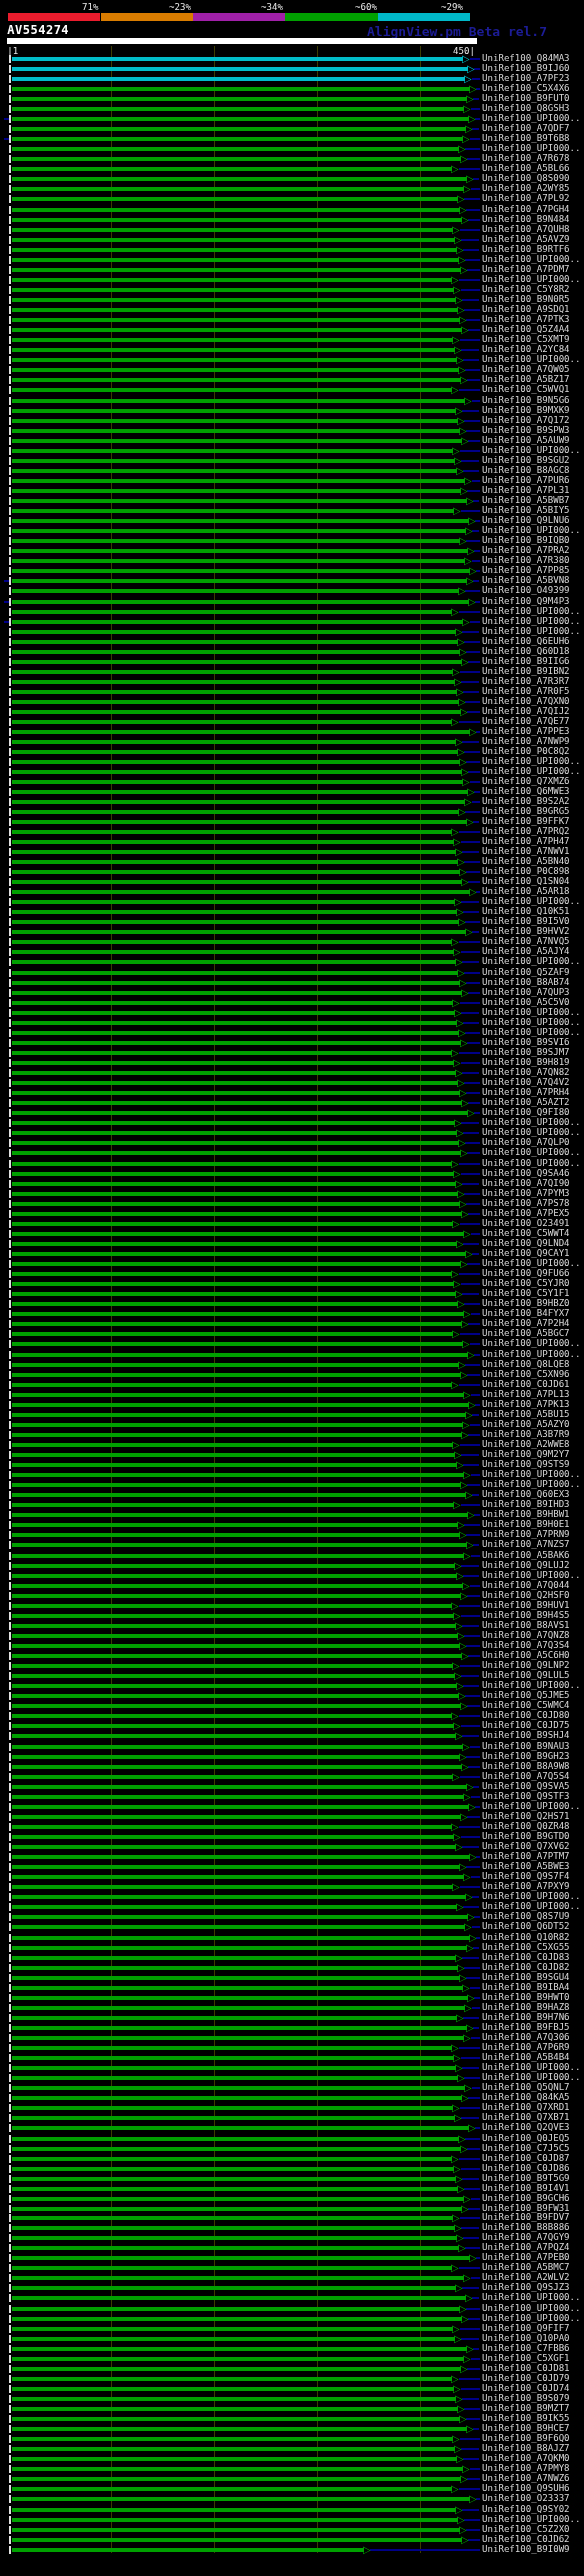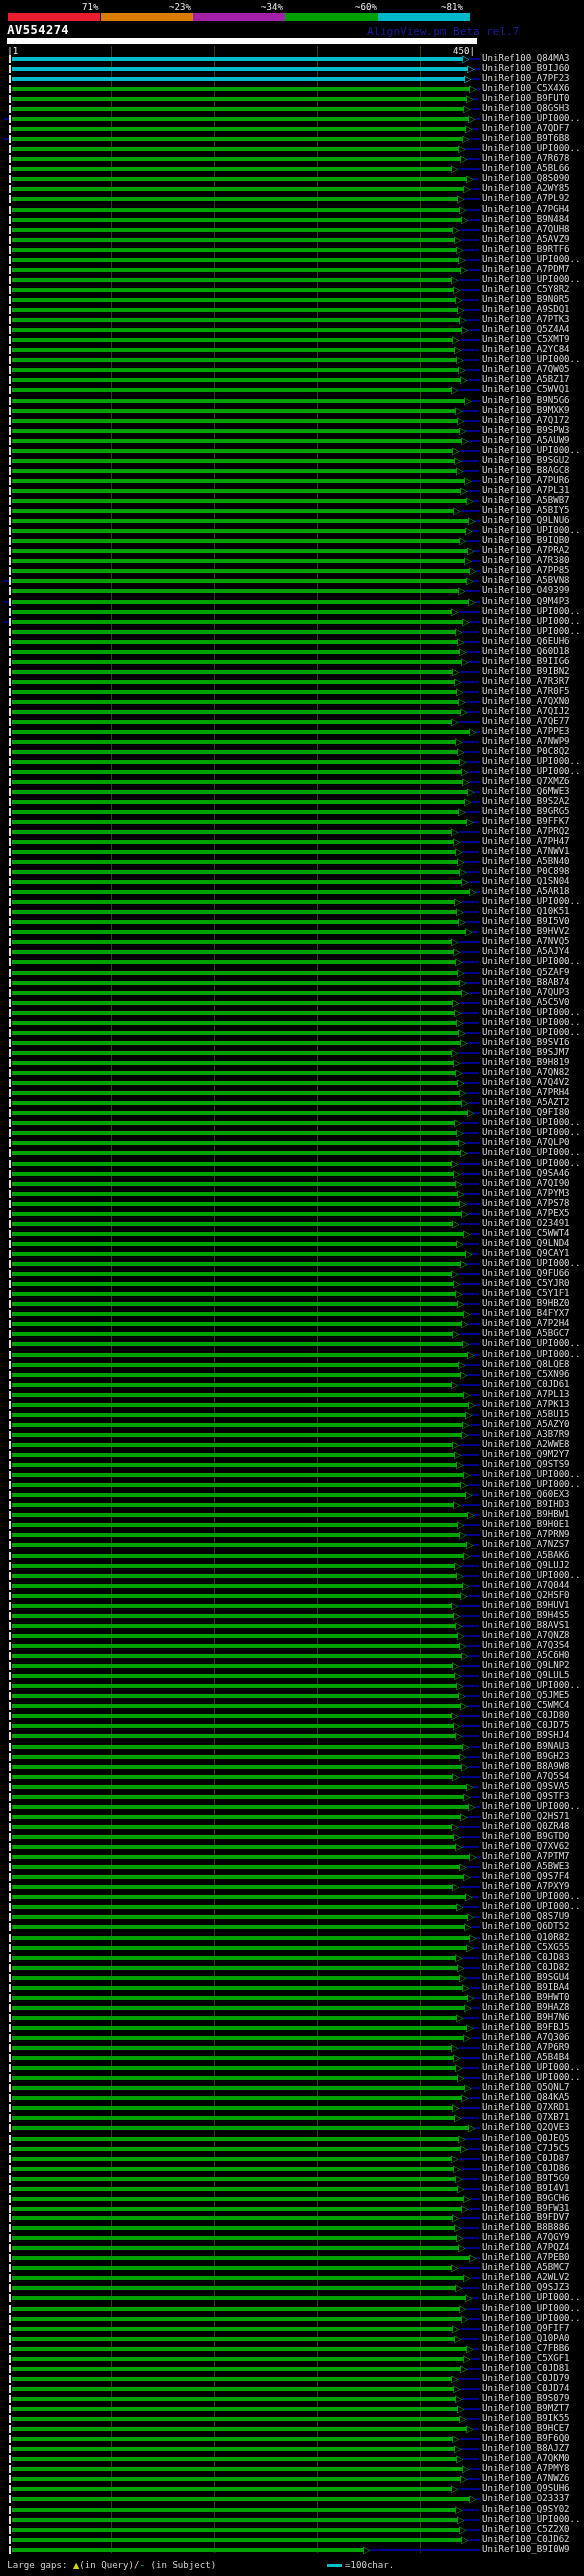--- a/index.html
+++ b/index.html
@@ -1,21 +1,21 @@
 <!DOCTYPE html>
 <html style="font-size:14.6px"><head>
 <meta charset="utf-8">
 <style>
   html,body{margin:0;padding:0;background:#000;}
   #page{position:relative;width:585px;height:2576px;background:#000;overflow:hidden;
         font-family:"DejaVu Sans Mono",monospace;}
   .scale-seg{position:absolute;top:12.8px;height:8.2px;}
   .scale-label{position:absolute;top:1.8px;height:10px;font-size:9.1px;line-height:10px;color:#e8e8e8;white-space:pre;}
   #query-id{position:absolute;left:7.3px;top:24px;font-size:12px;line-height:12.8px;font-weight:bold;color:#fff;letter-spacing:0.5px;}
-  #app-credit{position:absolute;left:367px;top:26.5px;font-size:11px;line-height:10px;color:#1c1c96;white-space:pre;}
+  #app-credit{position:absolute;left:367px;top:26.5px;font-size:13px;line-height:10px;color:#1c1c96;white-space:pre;font-weight:bold;}
   #query-bar{position:absolute;left:7.3px;top:38px;width:470px;height:6.4px;background:#fff;}
   #ruler-start{position:absolute;left:7.3px;top:46px;font-size:9.1px;line-height:11px;color:#e8e8e8;white-space:pre;}
   #ruler-end{position:absolute;left:453px;top:46px;font-size:9.1px;line-height:11px;color:#e8e8e8;white-space:pre;}
   .gridline{position:absolute;top:46px;width:0.9px;height:2507px;background:#3c3c00;}
   .hit-row{position:absolute;left:0;width:585px;height:10px;}
   .hit-tick{position:absolute;left:9.1px;top:-0.9px;width:1.8px;height:8.2px;background:#e0e0e0;}
   .hit-bar{position:absolute;top:0.9px;height:3.7px;}
   .hit-conn{position:absolute;top:1.8px;height:1.8px;background:#000088;}
   .hit-navyleft{position:absolute;left:3.7px;top:1.8px;width:7.3px;height:1.8px;background:#000088;}
   .hit-arrow{position:absolute;top:-2.3px;font-size:10px;line-height:10px;font-family:"DejaVu Sans",sans-serif;}
@@ -35,21 +35,21 @@
   <div id="scale-bar">
       <div class="scale-seg" style="left: 8.2px; width: 92px; background: rgb(234, 28, 45);"></div>
       <span class="scale-label" style="left: 82px;">71%</span>
       <div class="scale-seg" style="left: 101px; width: 92px; background: rgb(217, 124, 0);"></div>
       <span class="scale-label" style="left: 169px;">~23%</span>
       <div class="scale-seg" style="left: 193px; width: 92px; background: rgb(160, 32, 168);"></div>
       <span class="scale-label" style="left: 261px;">~34%</span>
       <div class="scale-seg" style="left: 285px; width: 93px; background: rgb(0, 160, 0);"></div>
       <span class="scale-label" style="left: 355px;">~60%</span>
       <div class="scale-seg" style="left: 378px; width: 92px; background: rgb(0, 184, 200);"></div>
-      <span class="scale-label" style="left: 441px;">~81%</span>
+      <span class="scale-label" style="left: 441px;">~29%</span>
     </div>
 
   <div id="query-id">AV554274</div>
   <div id="app-credit">AlignView.pm Beta rel.7</div>
   <div id="query-bar"></div>
   <div id="ruler-start">|1</div>
   <div id="ruler-end">450|</div>
 
   <div id="grid">
       <div class="gridline" style="left: 111px;"></div>
@@ -1802,20 +1802,15 @@
       </div>
       <div class="hit-row" style="top: 2547px;">
         <div class="hit-conn" style="left: 370px; width: 110px;"></div>
         <div class="hit-tick"></div>
         <div class="hit-bar" style="left: 12px; width: 352px; background: rgb(0, 160, 0);"></div>
         <span class="hit-arrow" style="left: 363px; color: rgb(0, 160, 0);">▷</span>
         <span class="hit-label">UniRef100_B9I0W9</span>
       </div>
     </div>
 
-  <div id="footer">
-    <span id="gap-legend"><span>Large gaps: </span><span class="sym-q">▲</span><span>(in Query)/</span><span class="sym-s">-</span><span> (in Subject)</span></span>
-    <span id="scalebar-glyph"></span>
-    <span id="scalebar-text">=100char.</span>
-  </div>
 
 </div>
 
 
 </body></html>

